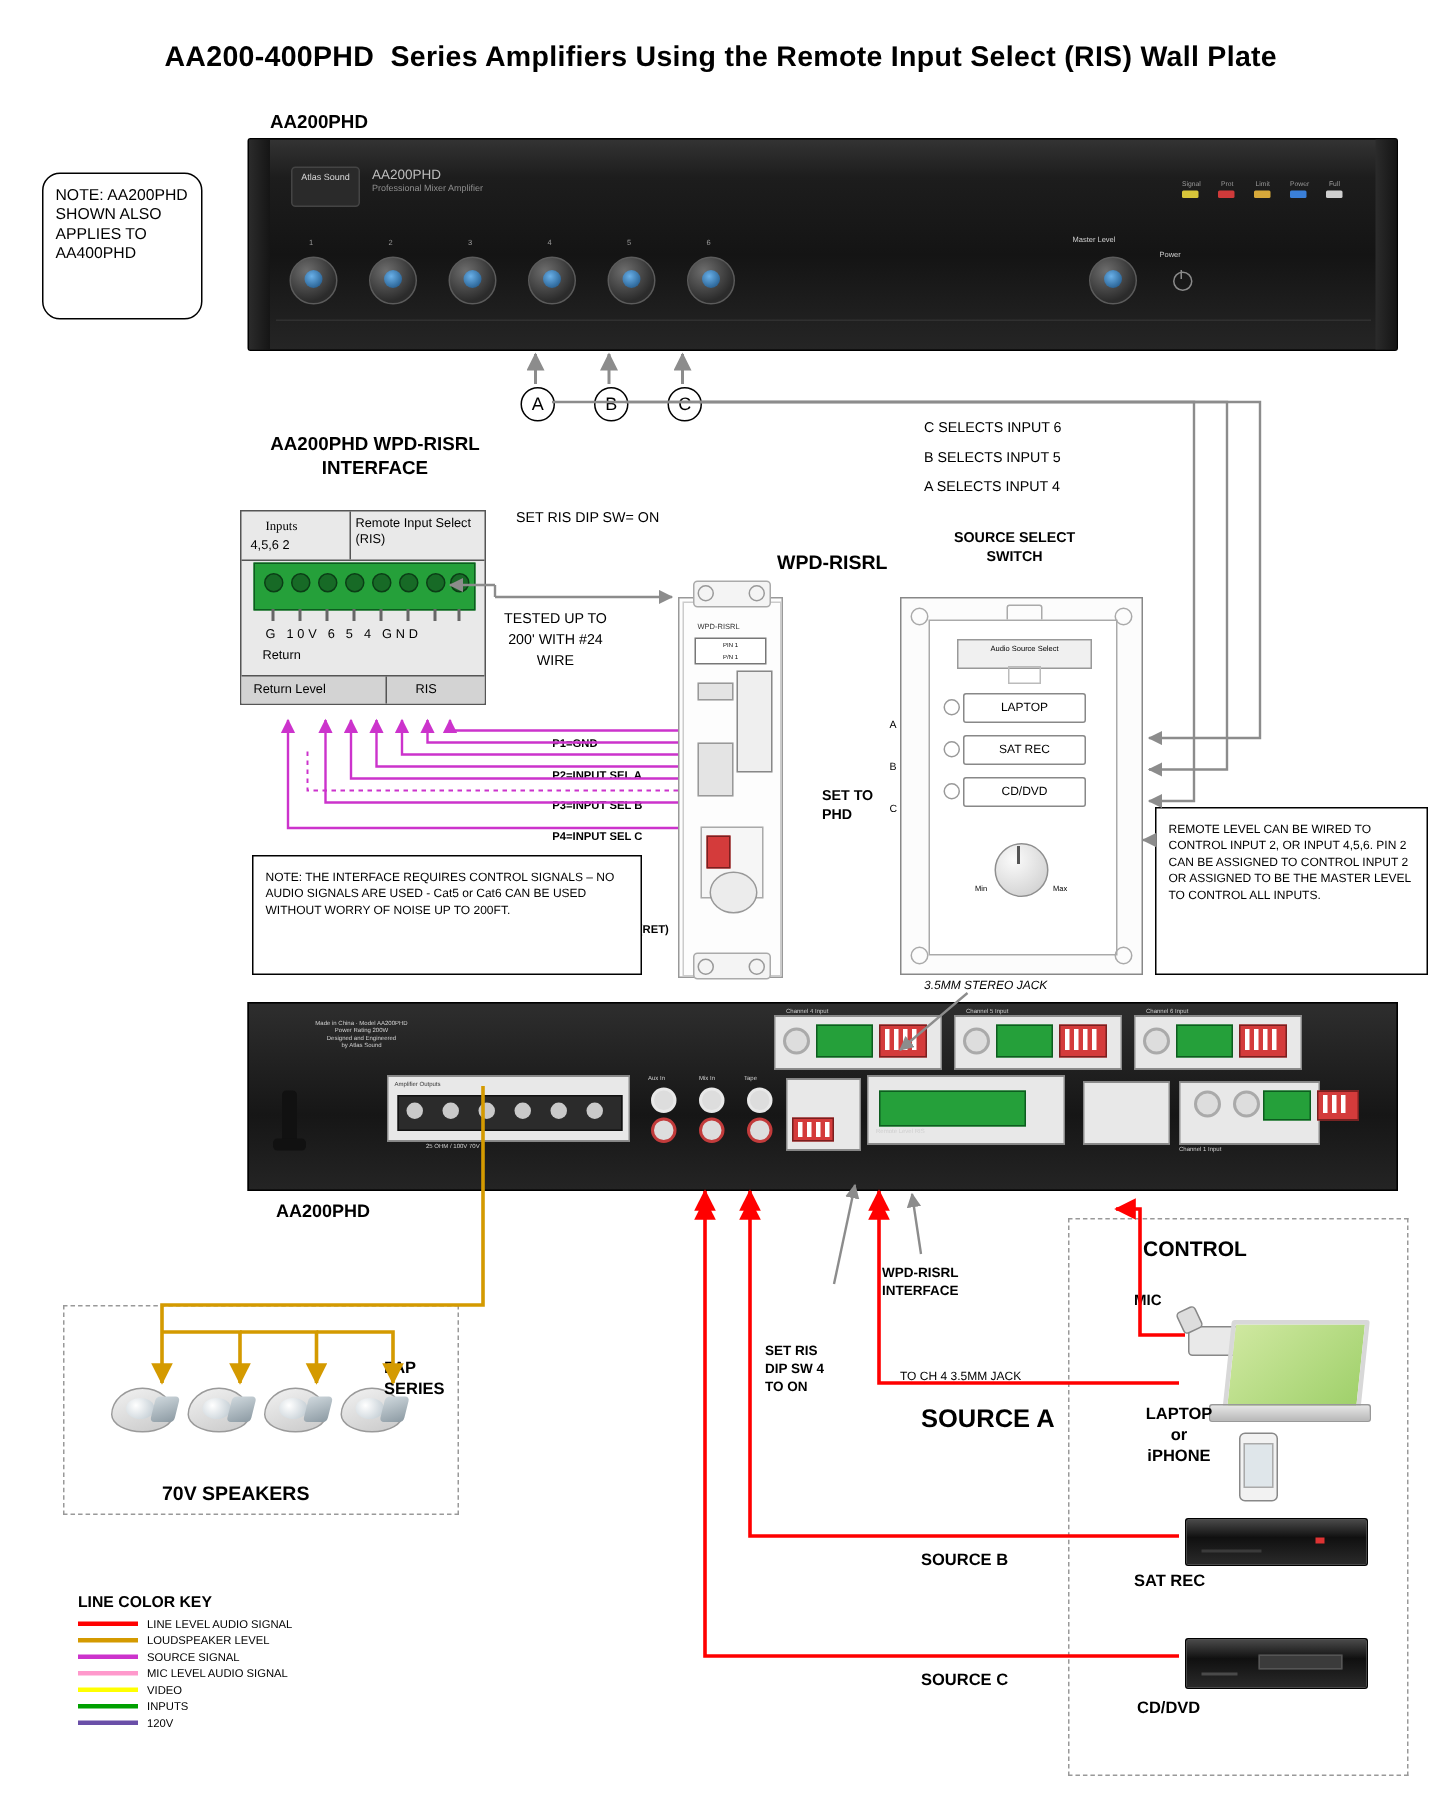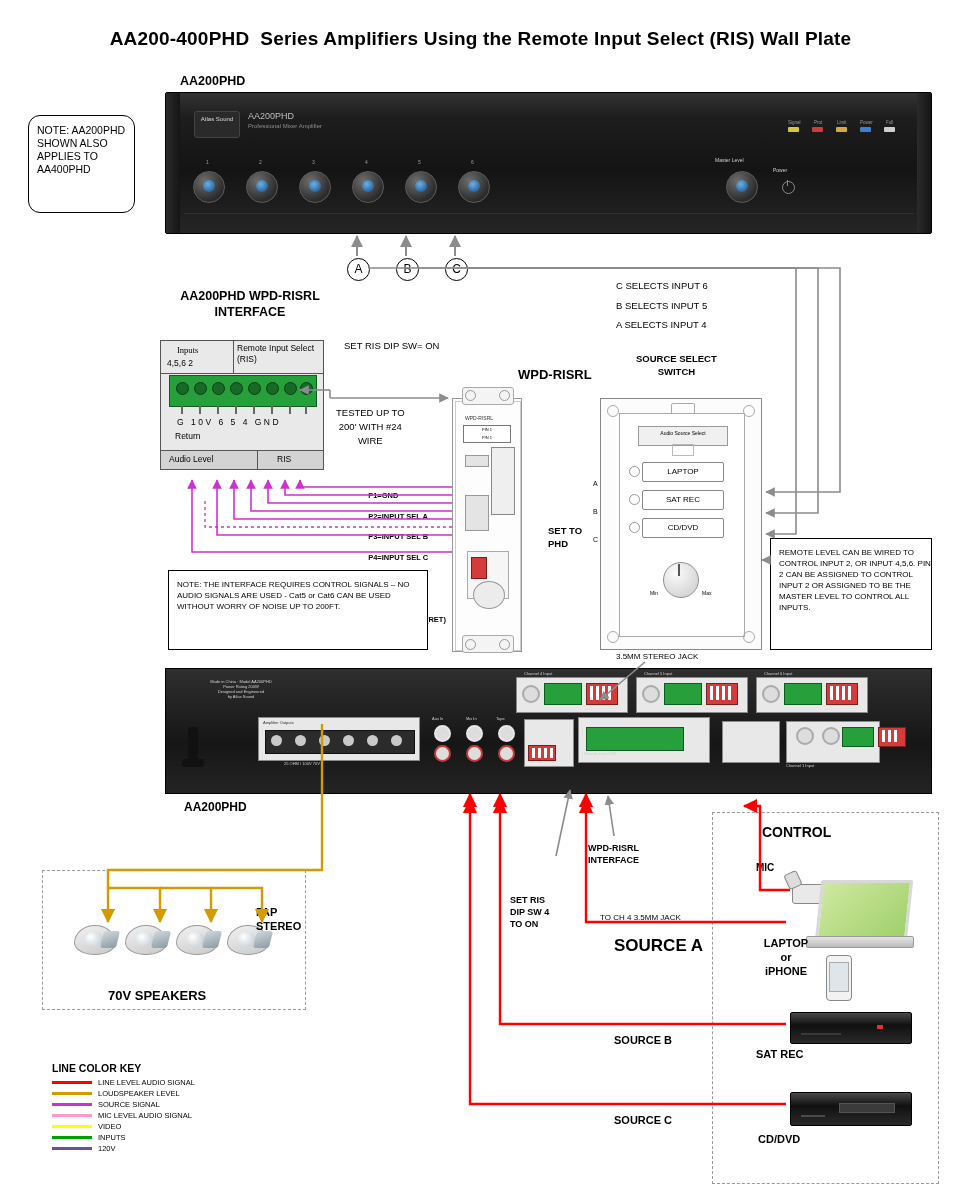--- a/index.html
+++ b/index.html
@@ -57,21 +57,21 @@
   
   #risrl-mod{left:452px;top:398px;width:68px;height:252px;background:#fdfdfd;border:1px solid #999;}
   #risrl-plate{left:600px;top:398px;width:160px;height:250px;background:#fcfcfc;border:1px solid #888;}
   .plate-inner{position:absolute;left:18px;top:14px;width:124px;height:222px;border:1px solid #aaa;background:#fff;}
 
   
   #note-iface{left:168px;top:570px;width:258px;height:78px;border:1px solid #000;background:#fff;}
   #note-iface .txt{position:absolute;left:8px;top:8px;font-size:8px;line-height:11px;}
 
   
-  #note-remote{left:770px;top:538px;width:160px;height:110px;border:1px solid #000;background:#fff;}
+  #note-remote{left:770px;top:538px;width:160px;height:110px;border:1px solid #000;background:#fff;padding-left:20px;}
   #note-remote .txt{position:absolute;left:8px;top:8px;font-size:8px;line-height:11px;}
 
   
   #amp-rear{left:165px;top:668px;width:765px;height:124px;background:#1c1c1c;border:1px solid #000;
     background-image:linear-gradient(to bottom,#2e2e2e,#161616 60%,#242424);}
   .rblock{position:absolute;background:#e8e8e8;border:1px solid #8a8a8a;}
   .rlabel{position:absolute;font-size:4px;color:#cfcfcf;}
   .rca{position:absolute;width:13px;height:13px;border-radius:50%;background:#ddd;border:2px solid #bbb;}
   .rca.red{border-color:#c23b3b;}
   .rca.wht{border-color:#e8e8e8;}
@@ -198,21 +198,21 @@
     <div class="pin" style="left:83px;"></div>
       <div class="pin" style="left:101px;"></div>
     <div class="pin" style="left:119px;"></div>
       <div class="pin" style="left:135px;"></div>
   </div>
 
   <div class="ifl" style="left:16px;top:76px;letter-spacing:2.5px;">G 10V  6    5    4 GND</div>
   <div class="ifl" style="left:14px;top:90px;">Return</div>
 
   <div id="iface-bottom">
-    <div class="ifl" style="left:8px;top:3px;">Audio Level</div>
+    <div class="ifl" style="left:8px;top:3px;">Return Level</div>
     <div class="ifl" style="left:116px;top:3px;">RIS</div>
     <div style="position:absolute;left:96px;top:0;width:1px;height:18px;background:#555;"></div>
   </div>
 </div>
 
 <div class="t lbl" style="left:344px;top:340px;">SET RIS DIP SW= ON</div>
 <div class="t lbl" style="left:336px;top:406px;line-height:14px;text-align:center;">TESTED UP TO
 200' WITH #24
 WIRE</div>
 
@@ -294,21 +294,21 @@
 WIRED TO CONTROL
 INPUT 2, OR INPUT 4,5,6.
 
 PIN 2 CAN BE ASSIGNED
 TO CONTROL INPUT 2 OR
 ASSIGNED TO BE THE
 MASTER LEVEL TO
 CONTROL ALL INPUTS.</div>
 </div>
 
-<div class="t" style="left:616px;top:652px;font-size:8px;">3.5MM STEREO JACK</div>
+<div class="t" style="left:616px;top:652px;font-size:8px;font-style:italic;">3.5MM STEREO JACK</div>
 
 <div class="abs" id="amp-rear">
 
   <div class="rlabel" style="left:30px;top:10px;width:90px;line-height:5px;text-align:center;">
     Made in China · Model AA200PHD<br>Power Rating 200W<br>Designed and Engineered<br>by Atlas Sound<br>
   </div>
 
   <div class="rblock" style="left:92px;top:48px;width:160px;height:42px;">
     <div style="position:absolute;left:4px;top:2px;font-size:4px;color:#333;">Amplifier Outputs</div>
     <div style="position:absolute;left:6px;top:12px;width:148px;height:22px;background:#2b2b2b;border:1px solid #111;"></div>
@@ -415,21 +415,21 @@
     <div class="cone"></div>
     <div class="dome"></div>
     <div class="tail"></div>
   </div>
 <div class="abs spk" style="left:227px;top:925px;">
     <div class="cone"></div>
     <div class="dome"></div>
     <div class="tail"></div>
   </div>
 <div class="t bold" style="left:256px;top:905px;font-size:11px;line-height:14px;">FAP
-STEREO</div>
+SERIES</div>
 <div class="t bold" style="left:108px;top:988px;font-size:13px;">70V SPEAKERS</div>
 
 <div class="abs" id="src-box"></div>
 <div class="t bold" style="left:762px;top:824px;font-size:14px;">CONTROL</div>
 
 <div class="abs mic-body" style="left:792px;top:884px;width:34px;height:18px;"></div>
 <div class="abs" style="left:786px;top:872px;width:12px;height:14px;background:#ddd;border:1px solid #888;border-radius:3px;transform:rotate(-25deg);"></div>
 <div class="t bold" style="left:756px;top:862px;font-size:10px;">MIC</div>
 
 <div class="abs laptop-screen" style="left:818px;top:880px;width:86px;height:56px;transform:skewX(-6deg);"></div>

